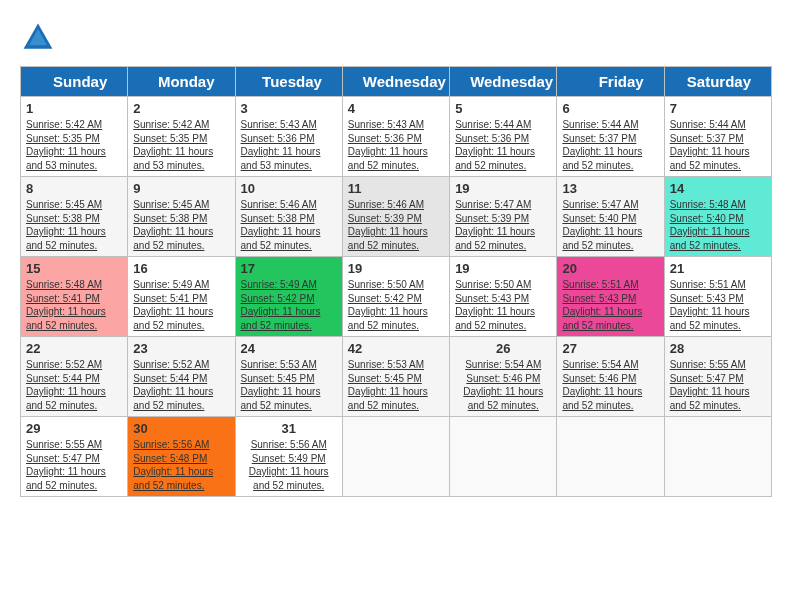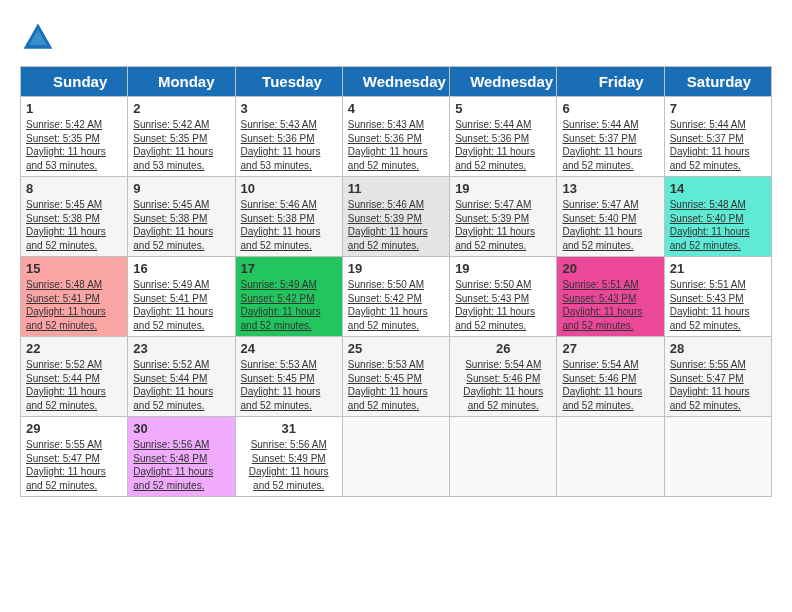--- a/index.html
+++ b/index.html
@@ -308,21 +308,21 @@
         </td>
         <td style="background: rgb(245, 245, 245);">
           <span class="day-num">24</span>
 <div class="cell-content">
 Sunrise: 5:53 AM<br>
 Sunset: 5:45 PM<br>
 Daylight: 11 hours and 52 minutes.
 </div>
         </td>
         <td style="background: rgb(245, 245, 245);">
-          <span class="day-num">25</span>
+          <span class="day-num">42</span>
 <div class="cell-content">
 Sunrise: 5:53 AM<br>
 Sunset: 5:45 PM<br>
 Daylight: 11 hours and 52 minutes.
 </div>
         </td>
         <td style="background: rgb(245, 245, 245); text-align: center;">
           <span class="day-num">26</span>
 <div class="cell-content">
 Sunrise: 5:54 AM<br>
@@ -349,21 +349,21 @@
       </tr>
       <tr>
         <td style="background: rgb(255, 255, 255);">
           <span class="day-num">29</span>
 <div class="cell-content">
 Sunrise: 5:55 AM<br>
 Sunset: 5:47 PM<br>
 Daylight: 11 hours and 52 minutes.
 </div>
         </td>
-        <td style="background: #f0abfc;">
+        <td style="background: #f97316;">
           <span class="day-num">30</span>
 <div class="cell-content">
 Sunrise: 5:56 AM<br>
 Sunset: 5:48 PM<br>
 Daylight: 11 hours and 52 minutes.
 </div>
         </td>
         <td style="background: rgb(255, 255, 255); text-align: center;">
           <span class="day-num">31</span>
 <div class="cell-content">

